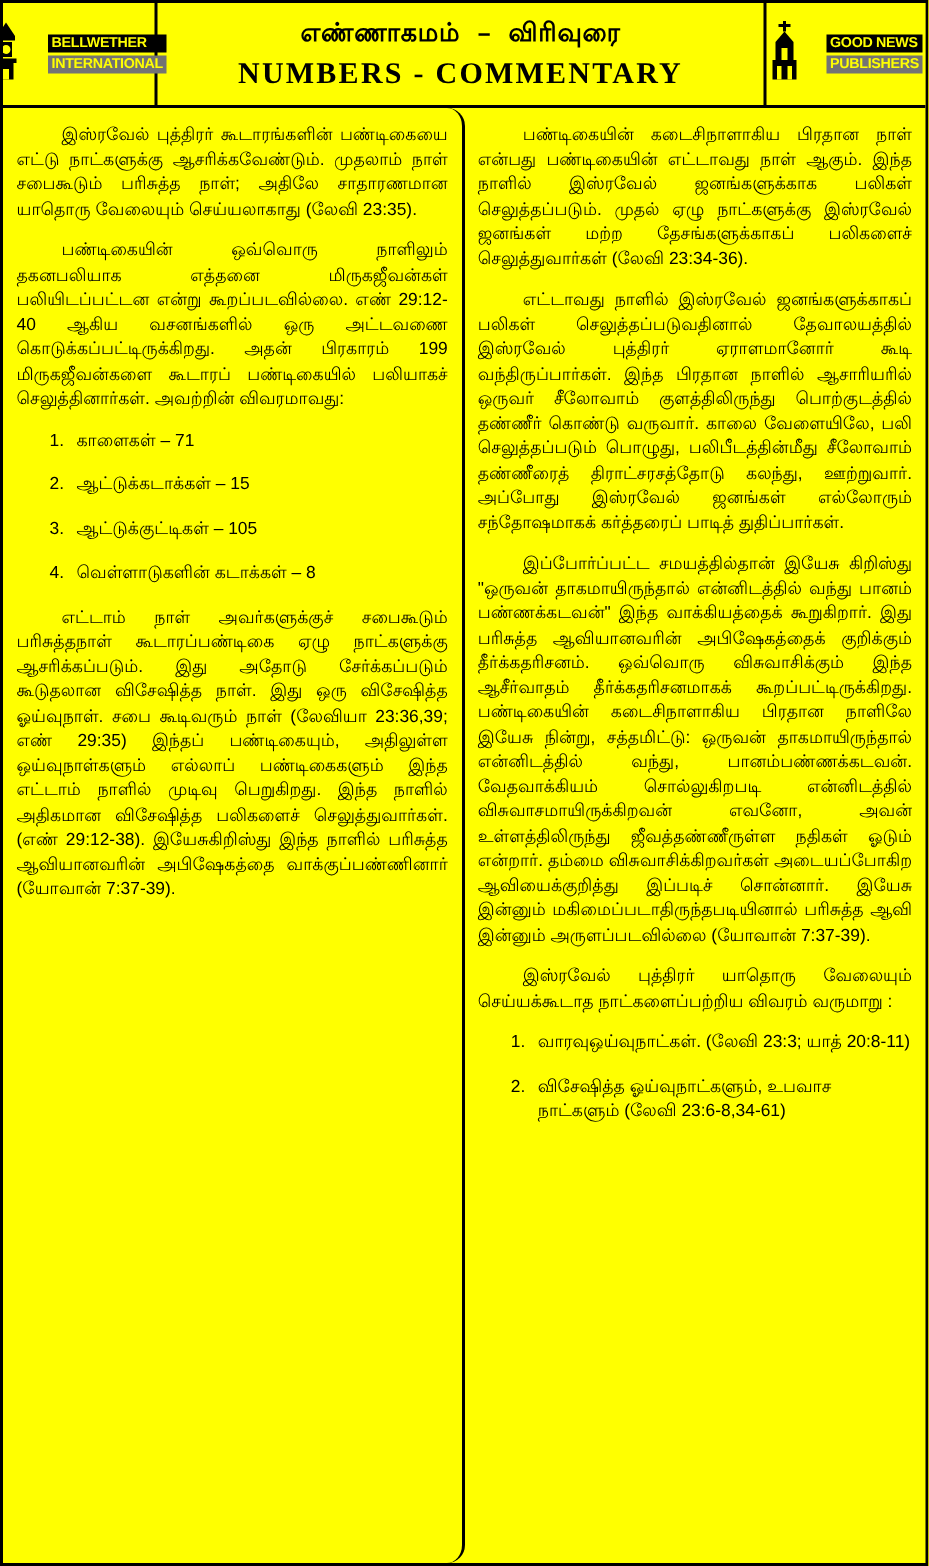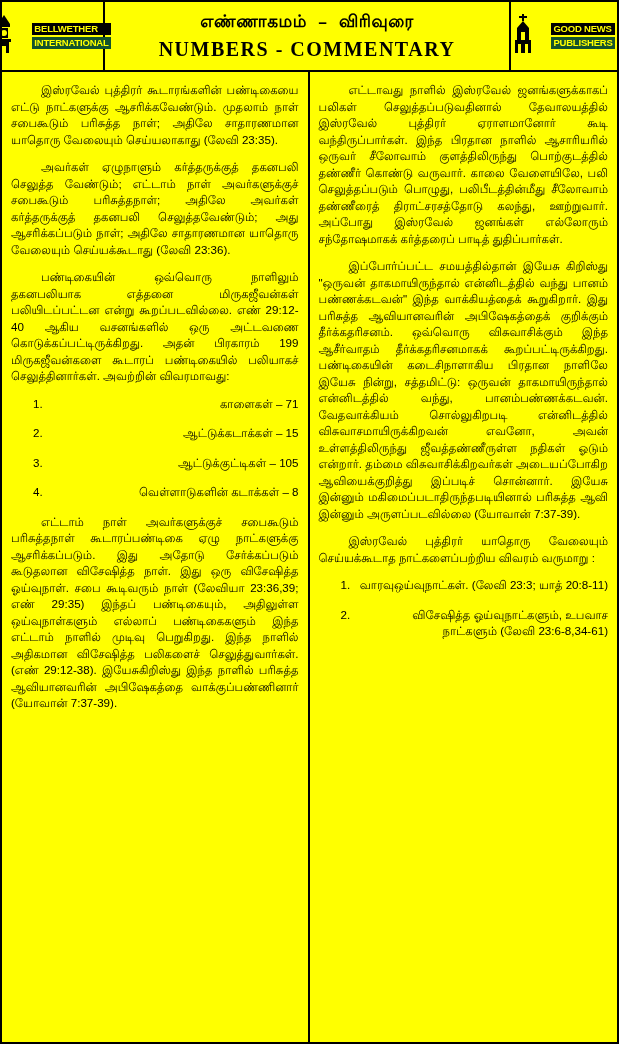--- a/index.html
+++ b/index.html
@@ -39,21 +39,21 @@
   }
   .logo-text {
     font-family: "Liberation Sans", sans-serif;
     font-size: 9.5px;
     font-weight: bold;
     line-height: 12px;
     letter-spacing: -0.2px;
     color: #000;
   }
   .logo-text .l1 { background: #000; color: #ffff00; padding: 0 2px; display: block; }
-  .logo-text .l2 { background: #14532d; color: #ffff00; padding: 0 2px; display: block; margin-top: 2px; }
+  .logo-text .l2 { background: #737373; color: #ffff00; padding: 0 2px; display: block; margin-top: 2px; }
 
   .title-box {
     flex: 1;
     display: flex;
     flex-direction: column;
     align-items: center;
     justify-content: center;
     padding-top: 2px;
   }
   .title-ta {
@@ -73,20 +73,21 @@
   }
 
   
   .body {
     display: flex;
     height: calc(1044px - 74px);
   }
   .col {
     width: 50%;
     padding: 10px 9px 19px 9px;
+    border-radius: 12px;
   }
   .col.left { border-right: 2px solid #000; }
 
   p {
     margin: 0 0 11px 0;
     font-family: "Liberation Sans", sans-serif;
     font-size: 11.6px;
     line-height: 16.5px;
     text-align: justify;
     color: #000;
@@ -100,21 +101,20 @@
     counter-reset: itm;
   }
   ol.numlist li {
     font-family: "Liberation Sans", sans-serif;
     font-size: 11.6px;
     line-height: 16.5px;
     margin-bottom: 10px;
     counter-increment: itm;
     position: relative;
     color: #000;
-    text-align: right;
   }
   ol.numlist li:before {
     content: counter(itm) ".";
     position: absolute;
     left: -18px;
     top: 0;
   }
   ol.numlist li .li-text { display: inline; }
   ol.numlist.wide li { margin-bottom: 13px; }
 </style>
@@ -170,32 +170,32 @@
         </span>
       </div>
     </div>
 
   </div>
 
   <div class="body">
 
     <div class="col left">
       <p>இஸ்ரவேல் புத்திரர் கூடாரங்களின் பண்டிகையை எட்டு நாட்களுக்கு ஆசரிக்கவேண்டும். முதலாம் நாள் சபைகூடும் பரிசுத்த நாள்; அதிலே சாதாரணமான யாதொரு வேலையும் செய்யலாகாது (லேவி 23:35).</p>
-      <p>அவர்கள் ஏழுநாளும் கர்த்தருக்குத் தகனபலி செலுத்த வேண்டும்; எட்டாம் நாள் அவர்களுக்குச் சபைகூடும் பரிசுத்தநாள்; அதிலே அவர்கள் கர்த்தருக்குத் தகனபலி செலுத்தவேண்டும்; அது ஆசரிக்கப்படும் நாள்; அதிலே சாதாரணமான யாதொரு வேலையும் செய்யக்கூடாது (லேவி 23:36).</p>
       <p>பண்டிகையின் ஒவ்வொரு நாளிலும் தகனபலியாக எத்தனை மிருகஜீவன்கள் பலியிடப்பட்டன என்று கூறப்படவில்லை. எண் 29:12-40 ஆகிய வசனங்களில் ஒரு அட்டவணை கொடுக்கப்பட்டிருக்கிறது. அதன் பிரகாரம் 199 மிருகஜீவன்களை கூடாரப் பண்டிகையில் பலியாகச் செலுத்தினார்கள். அவற்றின் விவரமாவது:</p>
       <ol class="numlist wide">
         <li><span class="li-text">காளைகள் – 71</span></li>
         <li><span class="li-text">ஆட்டுக்கடாக்கள் – 15</span></li>
         <li><span class="li-text">ஆட்டுக்குட்டிகள் – 105</span></li>
         <li><span class="li-text">வெள்ளாடுகளின் கடாக்கள் – 8</span></li>
       </ol>
       <p>எட்டாம் நாள் அவர்களுக்குச் சபைகூடும் பரிசுத்தநாள் கூடாரப்பண்டிகை ஏழு நாட்களுக்கு ஆசரிக்கப்படும். இது அதோடு சேர்க்கப்படும் கூடுதலான விசேஷித்த நாள். இது ஒரு விசேஷித்த ஓய்வுநாள். சபை கூடிவரும் நாள் (லேவியா 23:36,39; எண் 29:35) இந்தப் பண்டிகையும், அதிலுள்ள ஒய்வுநாள்களும் எல்லாப் பண்டிகைகளும் இந்த எட்டாம் நாளில் முடிவு பெறுகிறது. இந்த நாளில் அதிகமான விசேஷித்த பலிகளைச் செலுத்துவார்கள். (எண் 29:12-38). இயேசுகிறிஸ்து இந்த நாளில் பரிசுத்த ஆவியானவரின் அபிஷேகத்தை வாக்குப்பண்ணினார் (யோவான் 7:37-39).</p>
     </div>
 
     <div class="col right">
+      <p>பண்டிகையின் கடைசிநாளாகிய பிரதான நாள் என்பது பண்டிகையின் எட்டாவது நாள் ஆகும். இந்த நாளில் இஸ்ரவேல் ஜனங்களுக்காக பலிகள் செலுத்தப்படும். முதல் ஏழு நாட்களுக்கு இஸ்ரவேல் ஜனங்கள் மற்ற தேசங்களுக்காகப் பலிகளைச் செலுத்துவார்கள் (லேவி 23:34-36).</p>
       <p>எட்டாவது நாளில் இஸ்ரவேல் ஜனங்களுக்காகப் பலிகள் செலுத்தப்படுவதினால் தேவாலயத்தில் இஸ்ரவேல் புத்திரர் ஏராளமானோர் கூடி வந்திருப்பார்கள். இந்த பிரதான நாளில் ஆசாரியரில் ஒருவர் சீலோவாம் குளத்திலிருந்து பொற்குடத்தில் தண்ணீர் கொண்டு வருவார். காலை வேளையிலே, பலி செலுத்தப்படும் பொழுது, பலிபீடத்தின்மீது சீலோவாம் தண்ணீரைத் திராட்சரசத்தோடு கலந்து, ஊற்றுவார். அப்போது இஸ்ரவேல் ஜனங்கள் எல்லோரும் சந்தோஷமாகக் கர்த்தரைப் பாடித் துதிப்பார்கள்.</p>
       <p>இப்போர்ப்பட்ட சமயத்தில்தான் இயேசு கிறிஸ்து "ஒருவன் தாகமாயிருந்தால் என்னிடத்தில் வந்து பானம் பண்ணக்கடவன்" இந்த வாக்கியத்தைக் கூறுகிறார். இது பரிசுத்த ஆவியானவரின் அபிஷேகத்தைக் குறிக்கும் தீர்க்கதரிசனம். ஒவ்வொரு விசுவாசிக்கும் இந்த ஆசீர்வாதம் தீர்க்கதரிசனமாகக் கூறப்பட்டிருக்கிறது. பண்டிகையின் கடைசிநாளாகிய பிரதான நாளிலே இயேசு நின்று, சத்தமிட்டு: ஒருவன் தாகமாயிருந்தால் என்னிடத்தில் வந்து, பானம்பண்ணக்கடவன். வேதவாக்கியம் சொல்லுகிறபடி என்னிடத்தில் விசுவாசமாயிருக்கிறவன் எவனோ, அவன் உள்ளத்திலிருந்து ஜீவத்தண்ணீருள்ள நதிகள் ஓடும் என்றார். தம்மை விசுவாசிக்கிறவர்கள் அடையப்போகிற ஆவியைக்குறித்து இப்படிச் சொன்னார். இயேசு இன்னும் மகிமைப்படாதிருந்தபடியினால் பரிசுத்த ஆவி இன்னும் அருளப்படவில்லை (யோவான் 7:37-39).</p>
       <p>இஸ்ரவேல் புத்திரர் யாதொரு வேலையும் செய்யக்கூடாத நாட்களைப்பற்றிய விவரம் வருமாறு :</p>
       <ol class="numlist wide">
         <li><span class="li-text">வாரவுஒய்வுநாட்கள்.   (லேவி   23:3; யாத் 20:8-11)</span></li>
         <li><span class="li-text">விசேஷித்த ஓய்வுநாட்களும், உபவாச நாட்களும் (லேவி 23:6-8,34-61)</span></li>
       </ol>
     </div>
 
   </div>

